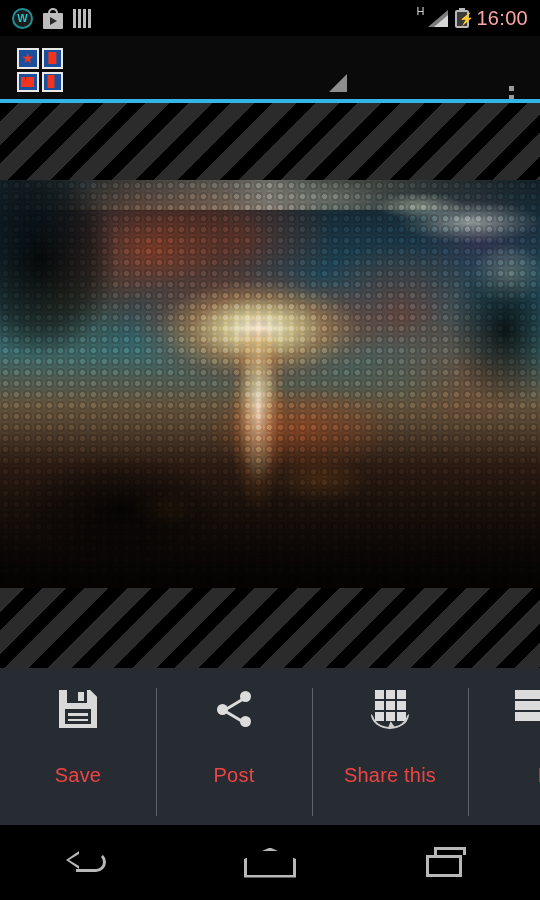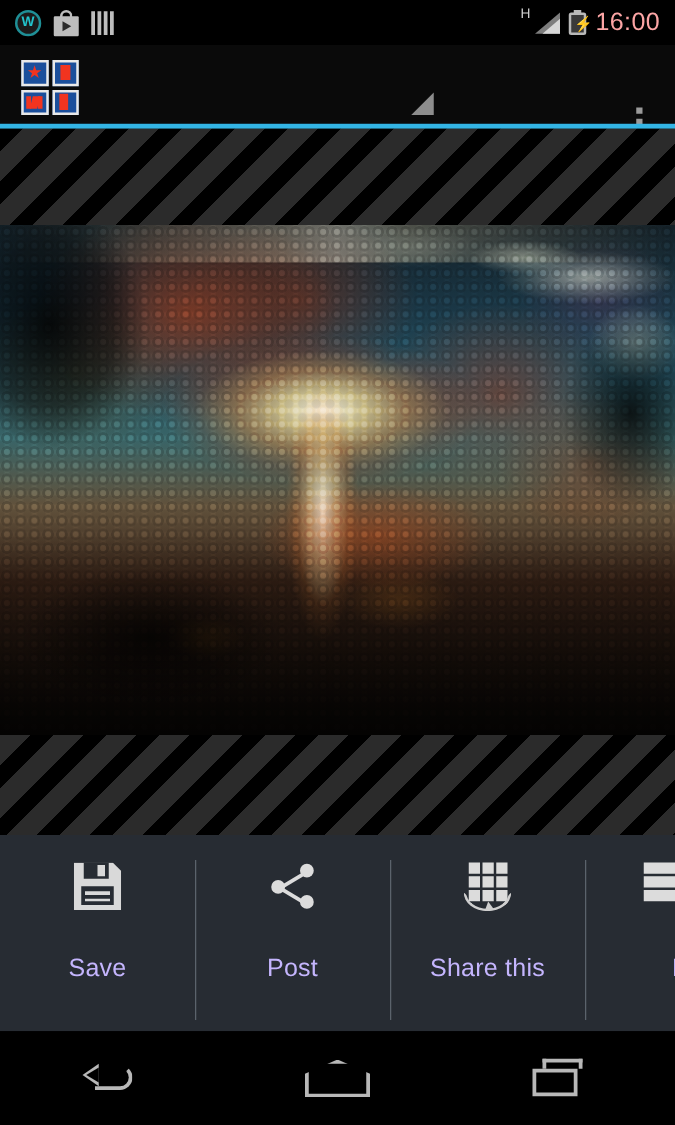--- a/index.html
+++ b/index.html
@@ -235,21 +235,21 @@
   .bb-item {
     position:relative; width:156px; flex:0 0 156px;
     display:flex; flex-direction:column; align-items:center;
     padding-top:22px;
   }
   .bb-item + .bb-item::before {
     content:""; position:absolute; left:0; top:20px;
     width:1px; height:128px; background:#5b636c;
   }
   .bb-label {
-    margin-top:36px; color:#c4b5fd; font-size:20px; letter-spacing:0.2px;
+    margin-top:36px; color:#ef4444; font-size:20px; letter-spacing:0.2px;
     white-space:nowrap;
   }
 
   
   .ic-save { width:38px; height:38px; position:relative; }
   .ic-save .shell {
     position:absolute; inset:0; background:#d9d9d9;
     clip-path:polygon(0 0, 82% 0, 100% 18%, 100% 100%, 0 100%);
   }
   .ic-save .top {

